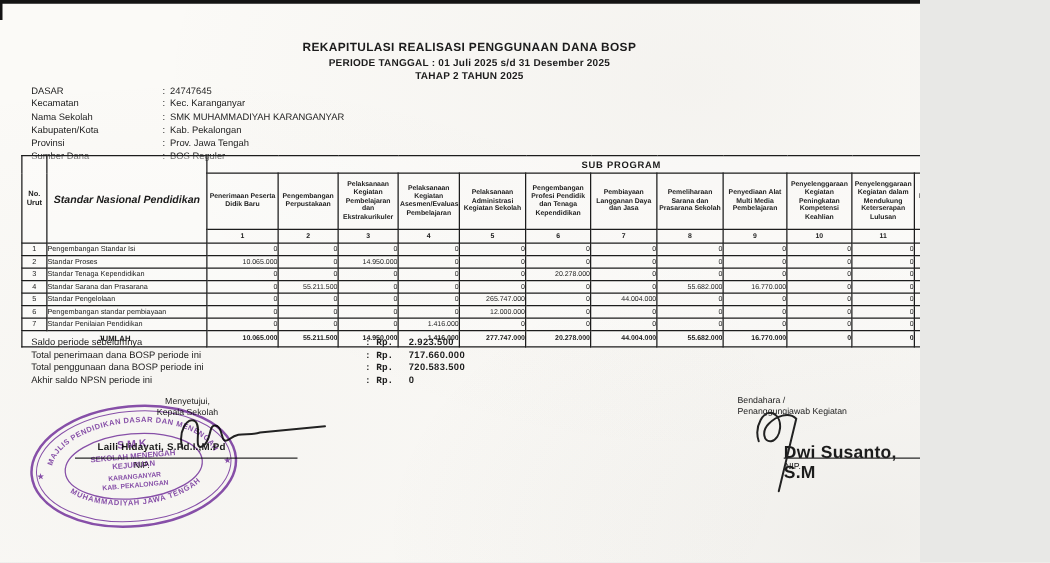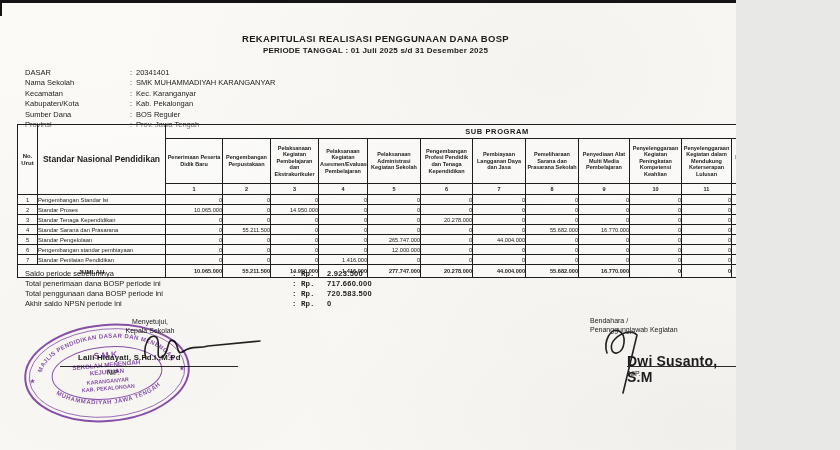--- a/index.html
+++ b/index.html
@@ -27,21 +27,21 @@
   .info-row{height:10.4px;font-size:7.5px;white-space:nowrap;}
   .info-label{display:inline-block;width:105px;}
   .info-colon{display:inline-block;width:6px;}
 
   
   .table-wrap{position:absolute;top:124px;left:17px;}
   table.rekap{border-collapse:collapse;table-layout:fixed;width:811px;background:rgba(255,255,255,.35);}
   table.rekap th, table.rekap td{border:1px solid #1d1d1d;padding:0;overflow:hidden;vertical-align:middle;}
   th.h-subprog{height:13px;font-size:7.5px;font-weight:bold;letter-spacing:.6px;}
   th.h-no{font-size:6px;font-weight:bold;line-height:1.15;}
-  th.h-snp{font-size:8.5px;font-weight:bold;line-height:1.2;}
+  th.h-snp{font-size:8.5px;font-weight:bold;line-height:1.2;font-style:italic;}
   th.h-jumlah{font-size:7.5px;font-weight:bold;}
   tr.labels-row th{height:44px;font-size:5.5px;font-weight:bold;line-height:1.2;padding:0 1px;}
   tr.nums-row th{height:10px;font-size:5.5px;font-weight:bold;}
   tbody td{height:9px;font-size:5.8px;}
   td.c-no{text-align:center;}
   td.c-label{text-align:left;padding-left:2px;}
   td.c-val{text-align:right;padding-right:2px;font-size:5.6px;}
   tr.total-row td{height:12px;font-weight:bold;}
   tr.total-row td.c-label{text-align:center;font-size:6.2px;}
 
@@ -70,29 +70,30 @@
 </head>
 <body>
 
 <div class="page">
   <div class="scan-top"></div>
   <div class="scan-corner"></div>
 
   <div class="title-block">
     <div class="title-1">REKAPITULASI REALISASI PENGGUNAAN DANA BOSP</div>
     <div class="title-2">PERIODE TANGGAL : 01 Juli 2025 s/d 31 Desember 2025</div>
+    <div class="title-3">TAHAP 2 TAHUN 2025</div>
   </div>
 
   <div class="info-block">
-      <div class="info-row"><span class="info-label">DASAR</span><span class="info-colon">:</span><span class="info-value">20341401</span></div>
+      <div class="info-row"><span class="info-label">DASAR</span><span class="info-colon">:</span><span class="info-value">24747645</span></div>
+      <div class="info-row"><span class="info-label">Kecamatan</span><span class="info-colon">:</span><span class="info-value">Kec. Karanganyar</span></div>
       <div class="info-row"><span class="info-label">Nama Sekolah</span><span class="info-colon">:</span><span class="info-value">SMK MUHAMMADIYAH KARANGANYAR</span></div>
-      <div class="info-row"><span class="info-label">Kecamatan</span><span class="info-colon">:</span><span class="info-value">Kec. Karanganyar</span></div>
       <div class="info-row"><span class="info-label">Kabupaten/Kota</span><span class="info-colon">:</span><span class="info-value">Kab. Pekalongan</span></div>
+      <div class="info-row"><span class="info-label">Provinsi</span><span class="info-colon">:</span><span class="info-value">Prov. Jawa Tengah</span></div>
       <div class="info-row"><span class="info-label">Sumber Dana</span><span class="info-colon">:</span><span class="info-value">BOS Reguler</span></div>
-      <div class="info-row"><span class="info-label">Provinsi</span><span class="info-colon">:</span><span class="info-value">Prov. Jawa Tengah</span></div>
     </div>
 
   <div class="table-wrap">
     <table class="rekap">
         <colgroup>
           <col style="width: 20px;">
           <col style="width: 128px;">
           <col style="width: 57px;">
           <col style="width: 48px;">
           <col style="width: 48px;">

